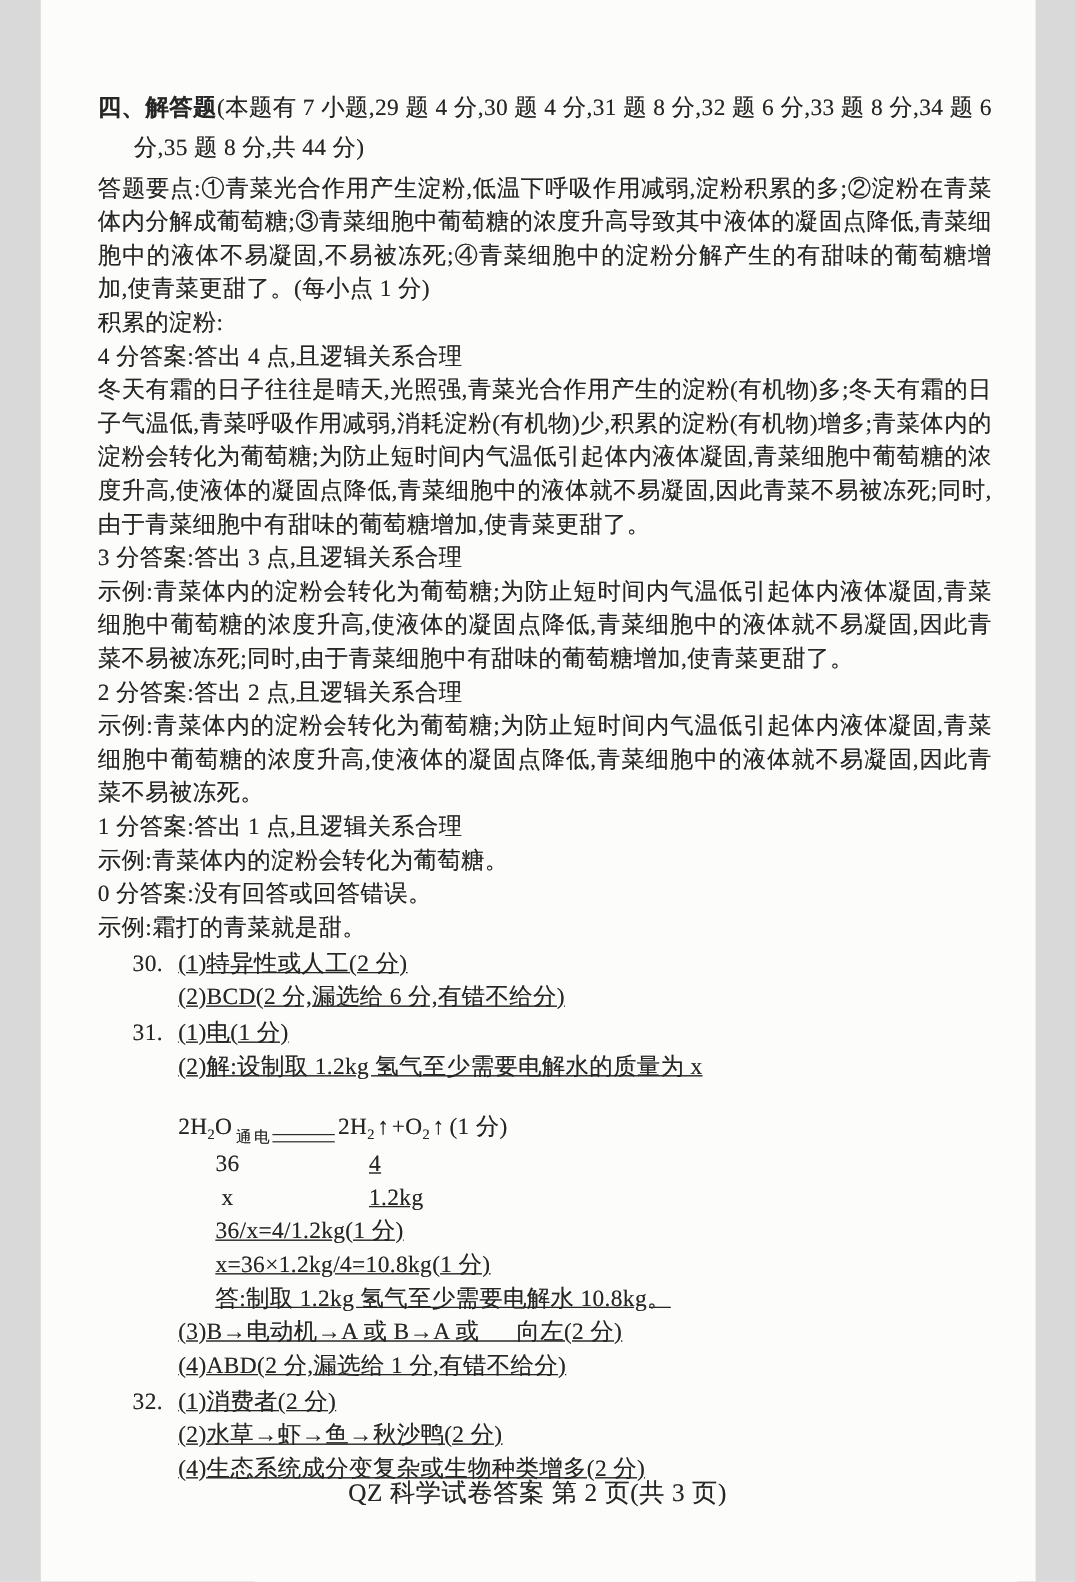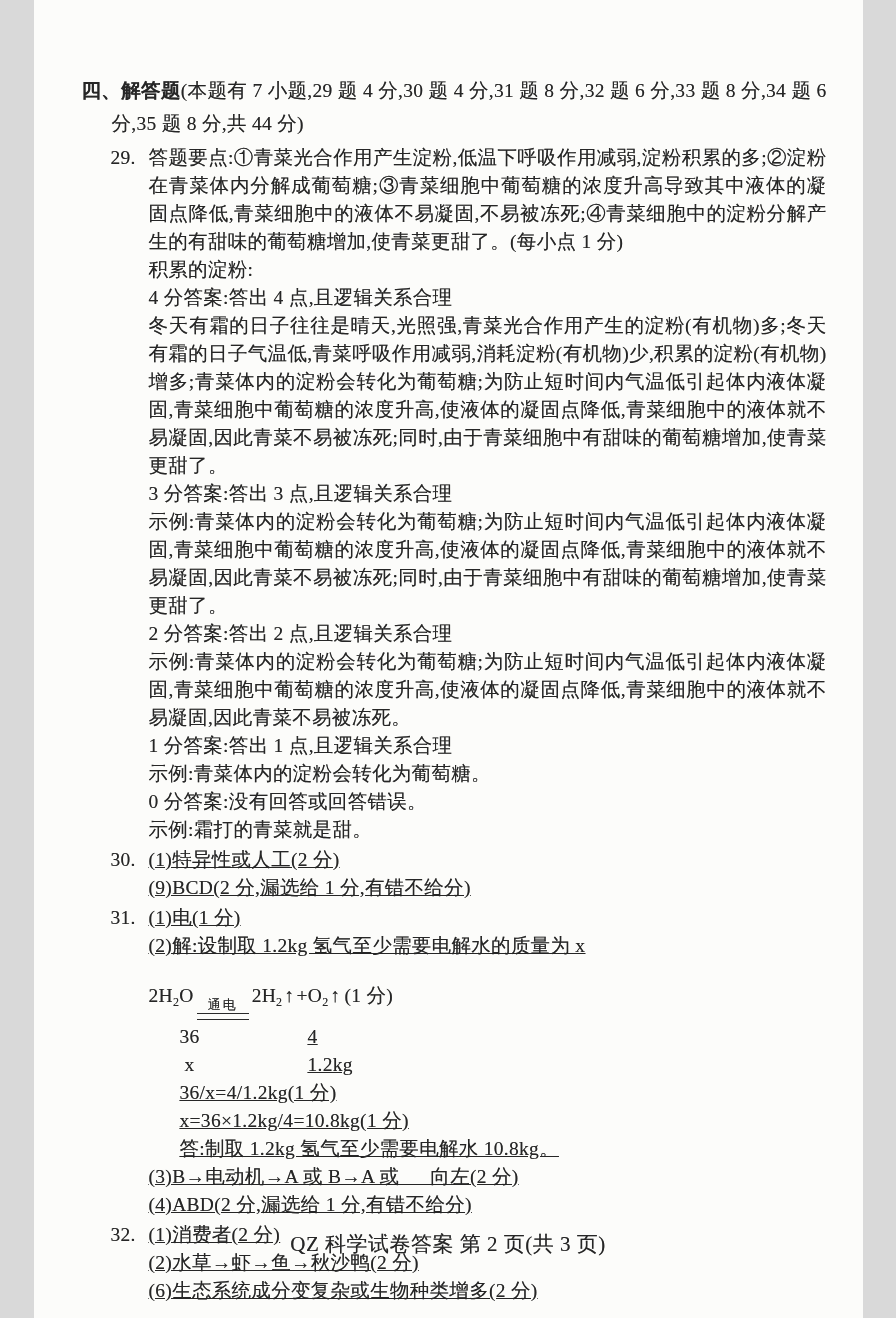--- a/index.html
+++ b/index.html
@@ -20,21 +20,21 @@
   .bold{font-weight:bold;}
   .qblock{display:flex;margin-top:2px;}
   .qnum{flex:0 0 67px;padding-left:29px;box-sizing:border-box;}
   .qcontent{flex:1;min-width:0;}
   .para{text-align:justify;margin:0;}
   .subline{white-space:pre-wrap;margin:0;text-decoration:underline;}
   .indent1{margin-left:31px;}
   .eq-row{margin:22px 0 3px;}
   .eq{white-space:nowrap;}
   sub{font-size:12px;vertical-align:-4px;line-height:0;}
-  .cond{display:inline-flex;flex-direction:column;align-items:center;vertical-align:-7px;margin:0 3px;line-height:1;}
+  .cond{display:inline-flex;flex-direction:row;align-items:center;vertical-align:-7px;margin:0 3px;line-height:1;}
   .cond-label{font-size:13px;letter-spacing:2px;line-height:13px;}
   .cond-bar{width:52px;height:7px;box-sizing:border-box;border-top:1.8px solid #2a2a2a;border-bottom:1.8px solid #2a2a2a;margin-top:2px;}
   .arrow{padding:0 2px;}
   .eq-score{padding-left:2px;}
   .ratio{margin-left:31px;}
   .ratio .col1{display:inline-block;width:128px;}
   .row2 .col1{padding-left:5px;box-sizing:border-box;}
   .footer{
     position:absolute;left:0;top:1230px;width:100%;
     text-align:center;font-size:21px;letter-spacing:0.5px;
@@ -42,42 +42,41 @@
 </style>
 </head>
 <body>
 
 <div class="page">
   <div class="doc">
 
     <p class="section-header"><span class="bold">四、解答题</span><span>(本题有 7 小题,29 题 4 分,30 题 4 分,31 题 8 分,32 题 6 分,33 题 8 分,34 题 6 分,35 题 8 分,共 44 分)</span></p>
 
     <div class="qblock">
-      <div class="qnum">29.</div>
       <div class="qcontent">
           <p class="para">答题要点:①青菜光合作用产生淀粉,低温下呼吸作用减弱,淀粉积累的多;②淀粉在青菜体内分解成葡萄糖;③青菜细胞中葡萄糖的浓度升高导致其中液体的凝固点降低,青菜细胞中的液体不易凝固,不易被冻死;④青菜细胞中的淀粉分解产生的有甜味的葡萄糖增加,使青菜更甜了。(每小点 1 分)</p>
           <p class="para">积累的淀粉:</p>
           <p class="para">4 分答案:答出 4 点,且逻辑关系合理</p>
           <p class="para">冬天有霜的日子往往是晴天,光照强,青菜光合作用产生的淀粉(有机物)多;冬天有霜的日子气温低,青菜呼吸作用减弱,消耗淀粉(有机物)少,积累的淀粉(有机物)增多;青菜体内的淀粉会转化为葡萄糖;为防止短时间内气温低引起体内液体凝固,青菜细胞中葡萄糖的浓度升高,使液体的凝固点降低,青菜细胞中的液体就不易凝固,因此青菜不易被冻死;同时,由于青菜细胞中有甜味的葡萄糖增加,使青菜更甜了。</p>
           <p class="para">3 分答案:答出 3 点,且逻辑关系合理</p>
           <p class="para">示例:青菜体内的淀粉会转化为葡萄糖;为防止短时间内气温低引起体内液体凝固,青菜细胞中葡萄糖的浓度升高,使液体的凝固点降低,青菜细胞中的液体就不易凝固,因此青菜不易被冻死;同时,由于青菜细胞中有甜味的葡萄糖增加,使青菜更甜了。</p>
           <p class="para">2 分答案:答出 2 点,且逻辑关系合理</p>
           <p class="para">示例:青菜体内的淀粉会转化为葡萄糖;为防止短时间内气温低引起体内液体凝固,青菜细胞中葡萄糖的浓度升高,使液体的凝固点降低,青菜细胞中的液体就不易凝固,因此青菜不易被冻死。</p>
           <p class="para">1 分答案:答出 1 点,且逻辑关系合理</p>
           <p class="para">示例:青菜体内的淀粉会转化为葡萄糖。</p>
           <p class="para">0 分答案:没有回答或回答错误。</p>
           <p class="para">示例:霜打的青菜就是甜。</p>
         </div>
     </div>
 
     <div class="qblock">
       <div class="qnum">30.</div>
       <div class="qcontent">
           <p class="subline">(1)特异性或人工(2 分)</p>
-          <p class="subline">(9)BCD(2 分,漏选给 1 分,有错不给分)</p>
+          <p class="subline">(2)BCD(2 分,漏选给 6 分,有错不给分)</p>
         </div>
     </div>
 
     <div class="qblock">
       <div class="qnum">31.</div>
       <div class="qcontent">
         <p class="subline">(1)电(1 分)</p>
         <p class="subline">(2)解:设制取 1.2kg 氢气至少需要电解水的质量为 x</p>
 
         <div class="eq-row indent1">
@@ -97,20 +96,20 @@
         <p class="subline">(3)B→电动机→A 或 B→A 或      向左(2 分)</p>
         <p class="subline">(4)ABD(2 分,漏选给 1 分,有错不给分)</p>
       </div>
     </div>
 
     <div class="qblock">
       <div class="qnum">32.</div>
       <div class="qcontent">
           <p class="subline">(1)消费者(2 分)</p>
           <p class="subline">(2)水草→虾→鱼→秋沙鸭(2 分)</p>
-          <p class="subline">(6)生态系统成分变复杂或生物种类增多(2 分)</p>
+          <p class="subline">(4)生态系统成分变复杂或生物种类增多(2 分)</p>
         </div>
     </div>
 
   </div>
 
   <div class="footer">QZ 科学试卷答案 第 2 页(共 3 页)</div>
 </div>
 
 </body></html>

